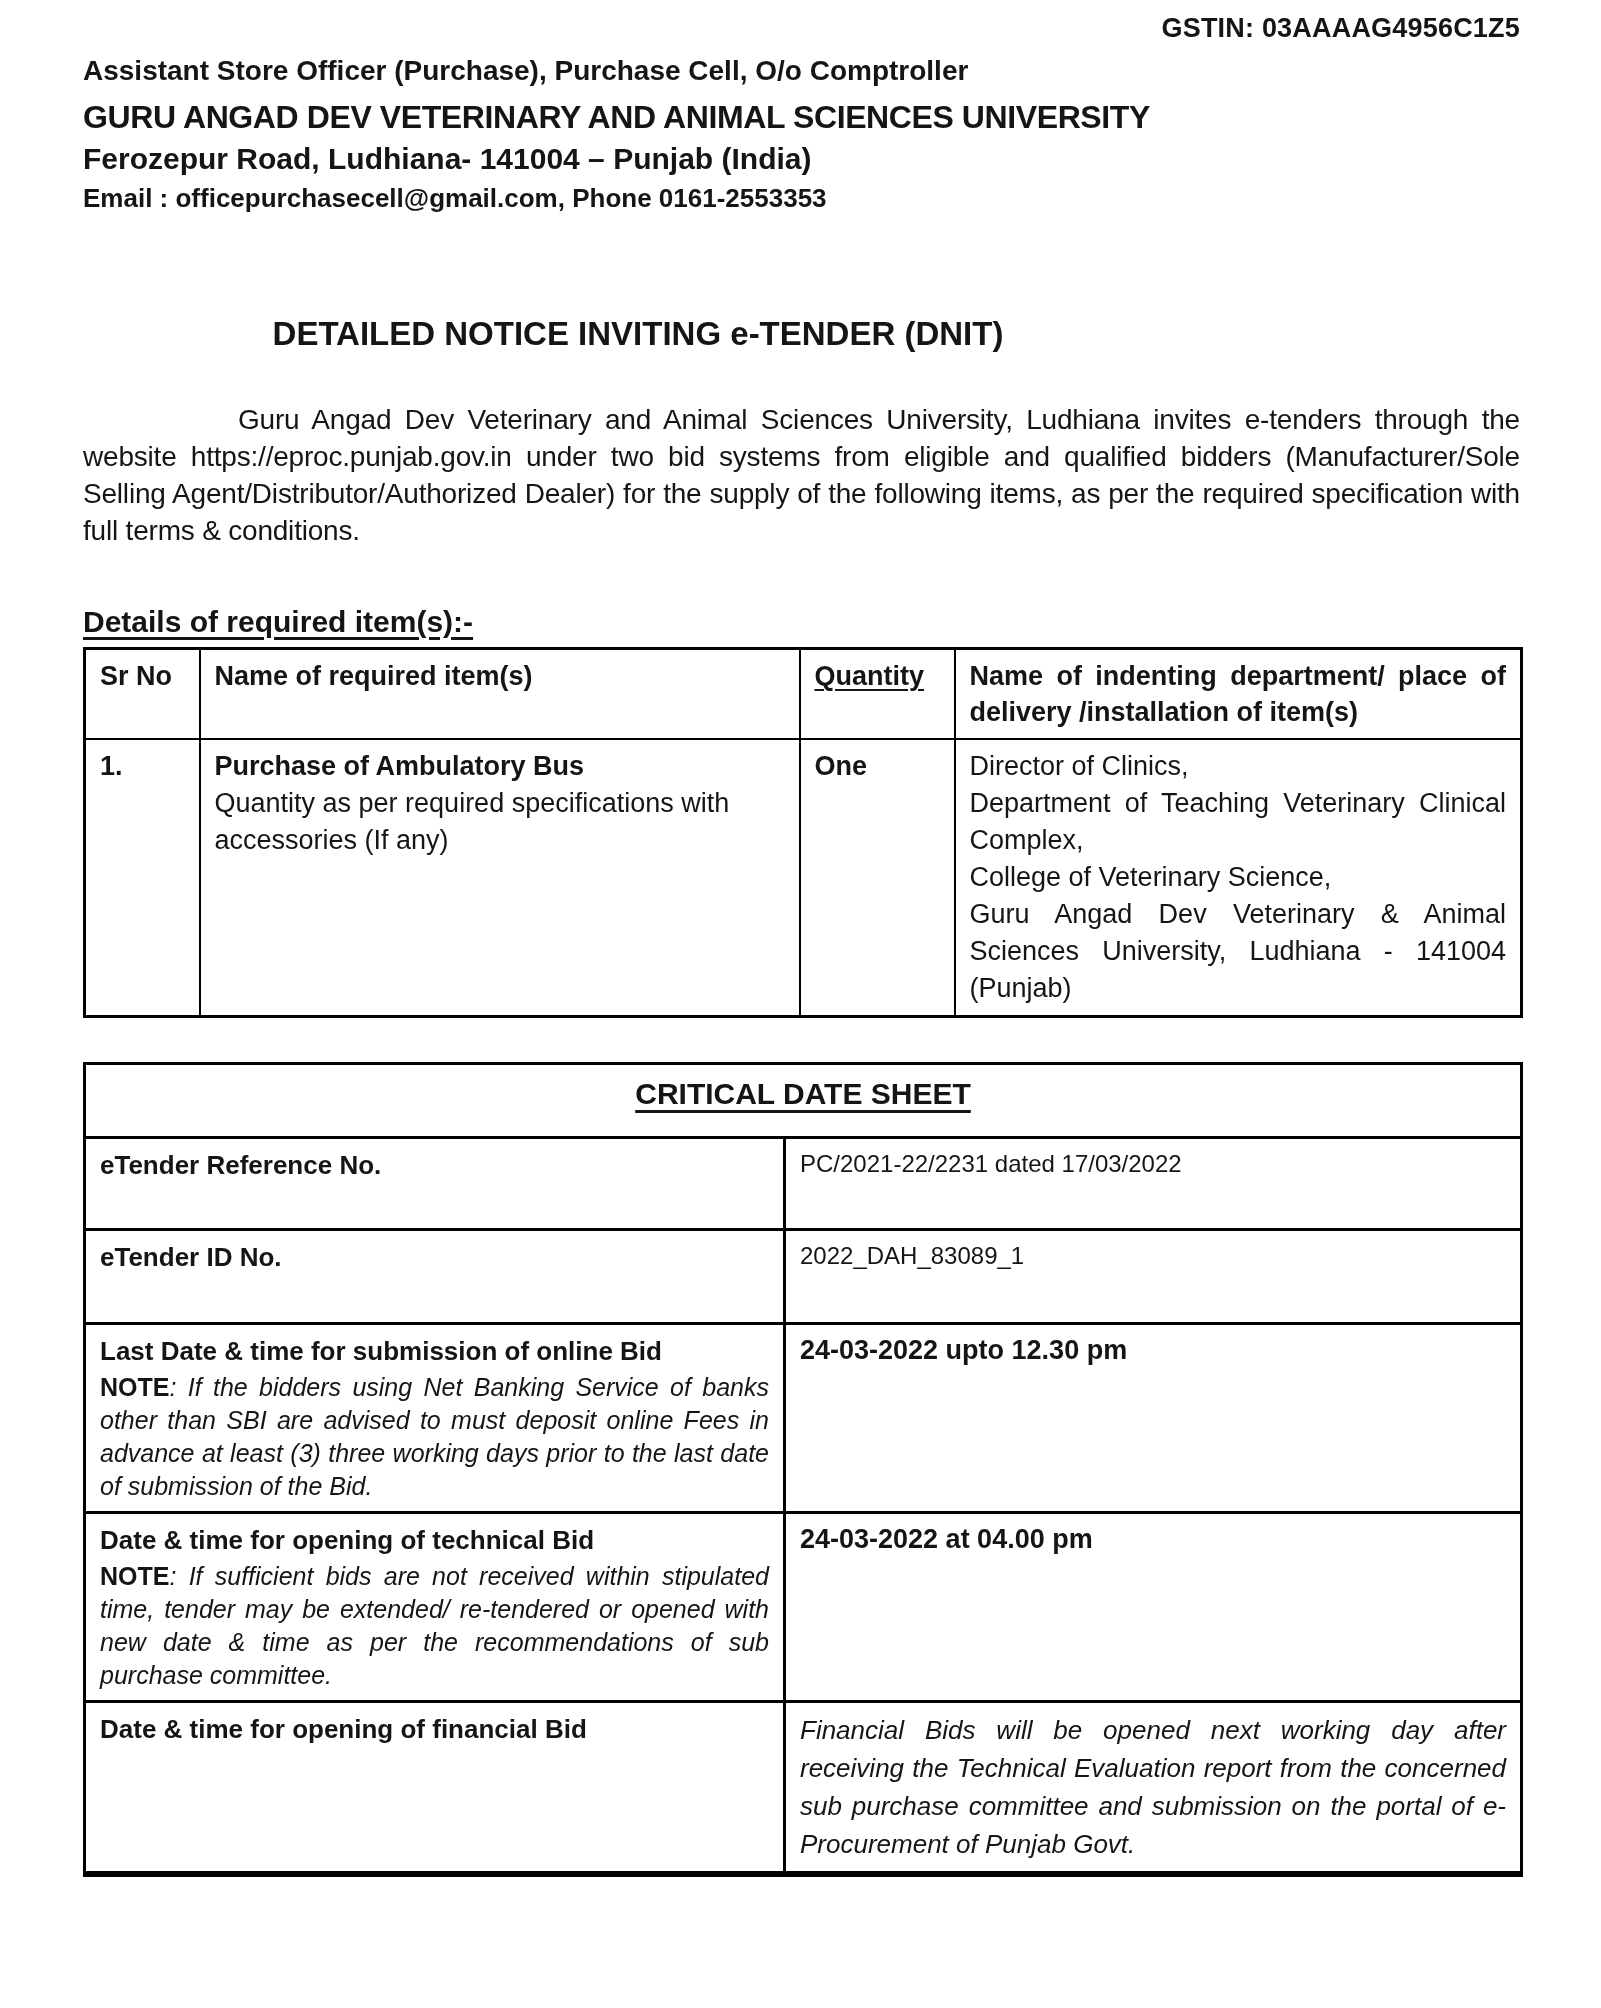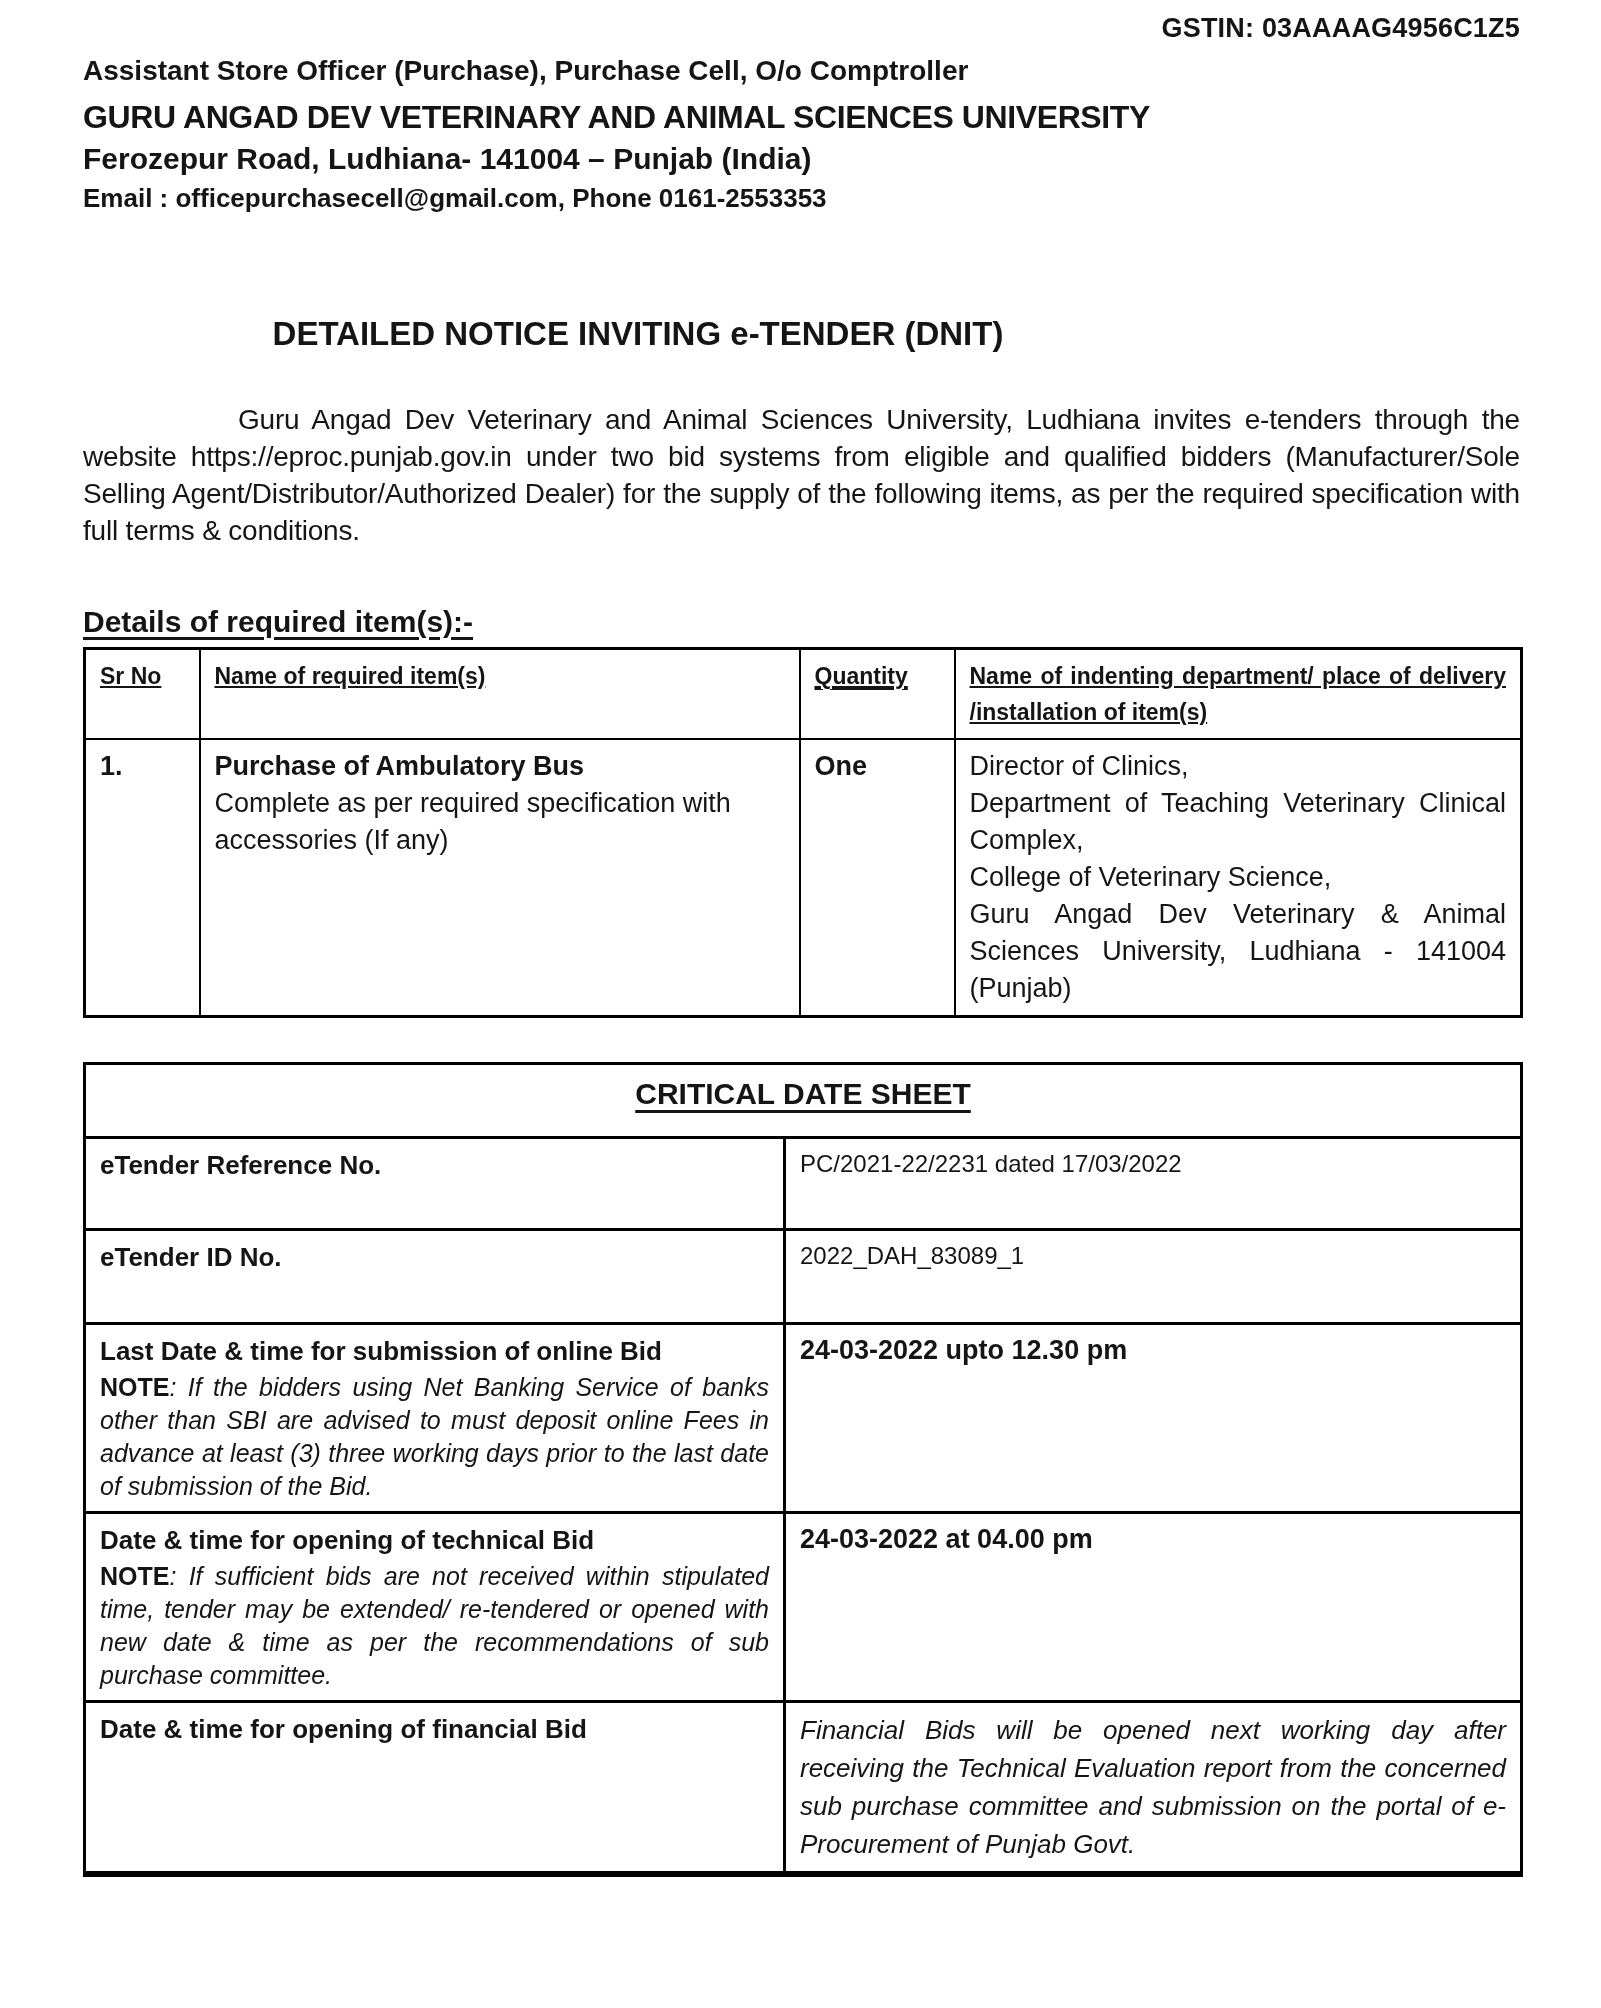--- a/index.html
+++ b/index.html
@@ -37,21 +37,21 @@
     font-size: 30px; font-weight: bold; margin: 56px 0 8px 0;
     text-decoration: underline; text-decoration-thickness: 3px; text-underline-offset: 5px;
   }
 
   table { border-collapse: collapse; table-layout: fixed; }
   td, th { vertical-align: top; padding: 8px 14px; word-wrap: break-word; }
 
   
   .items-table { width: 1437px; border: 3px solid #000; }
   .items-table td, .items-table th { border: 2px solid #000; }
-  .items-table th { font-size: 23px; font-weight: bold; text-align: left; line-height: 36px; text-decoration: underline; }
+  .items-table th { font-size: 27px; font-weight: bold; text-align: left; line-height: 36px; }
   .items-table td { font-size: 27px; line-height: 37px; }
   th.just, td.just { text-align: justify; }
   .quantity-u { text-decoration: underline; text-decoration-thickness: 2px; text-underline-offset: 4px; }
   .item-title { font-weight: bold; }
   .bold { font-weight: bold; }
   .items-table .row-h td { height: 268px; }
 
   
   .date-table { width: 1437px; border: 3px solid #000; margin-top: 44px; border-bottom: 6px solid #000; }
   .date-table td { border: 3px solid #000; }
@@ -109,21 +109,21 @@
         <tr>
       <th>Sr No</th>
       <th>Name of required item(s)</th>
       <th><span class="quantity-u">Quantity</span></th>
       <th class="just">Name of indenting department/ place of delivery /installation of item(s)</th>
     </tr>
     <tr class="row-h">
       <td class="bold">1.</td>
       <td>
         <div class="item-title">Purchase of Ambulatory Bus</div>
-        <div class="just">Complete as per required specification with accessories (If any)</div>
+        <div class="just">Quantity as per required specifications with accessories (If any)</div>
       </td>
       <td class="bold">One</td>
       <td>
         <div class="dept-line">Director of Clinics,</div>
         <div class="dept-line">Department of Teaching Veterinary Clinical Complex,</div>
         <div class="dept-line">College of Veterinary Science,</div>
         <div class="dept-line">Guru Angad Dev Veterinary &amp; Animal Sciences University, Ludhiana - 141004 (Punjab)</div>
       </td>
     </tr>
   </tbody>

